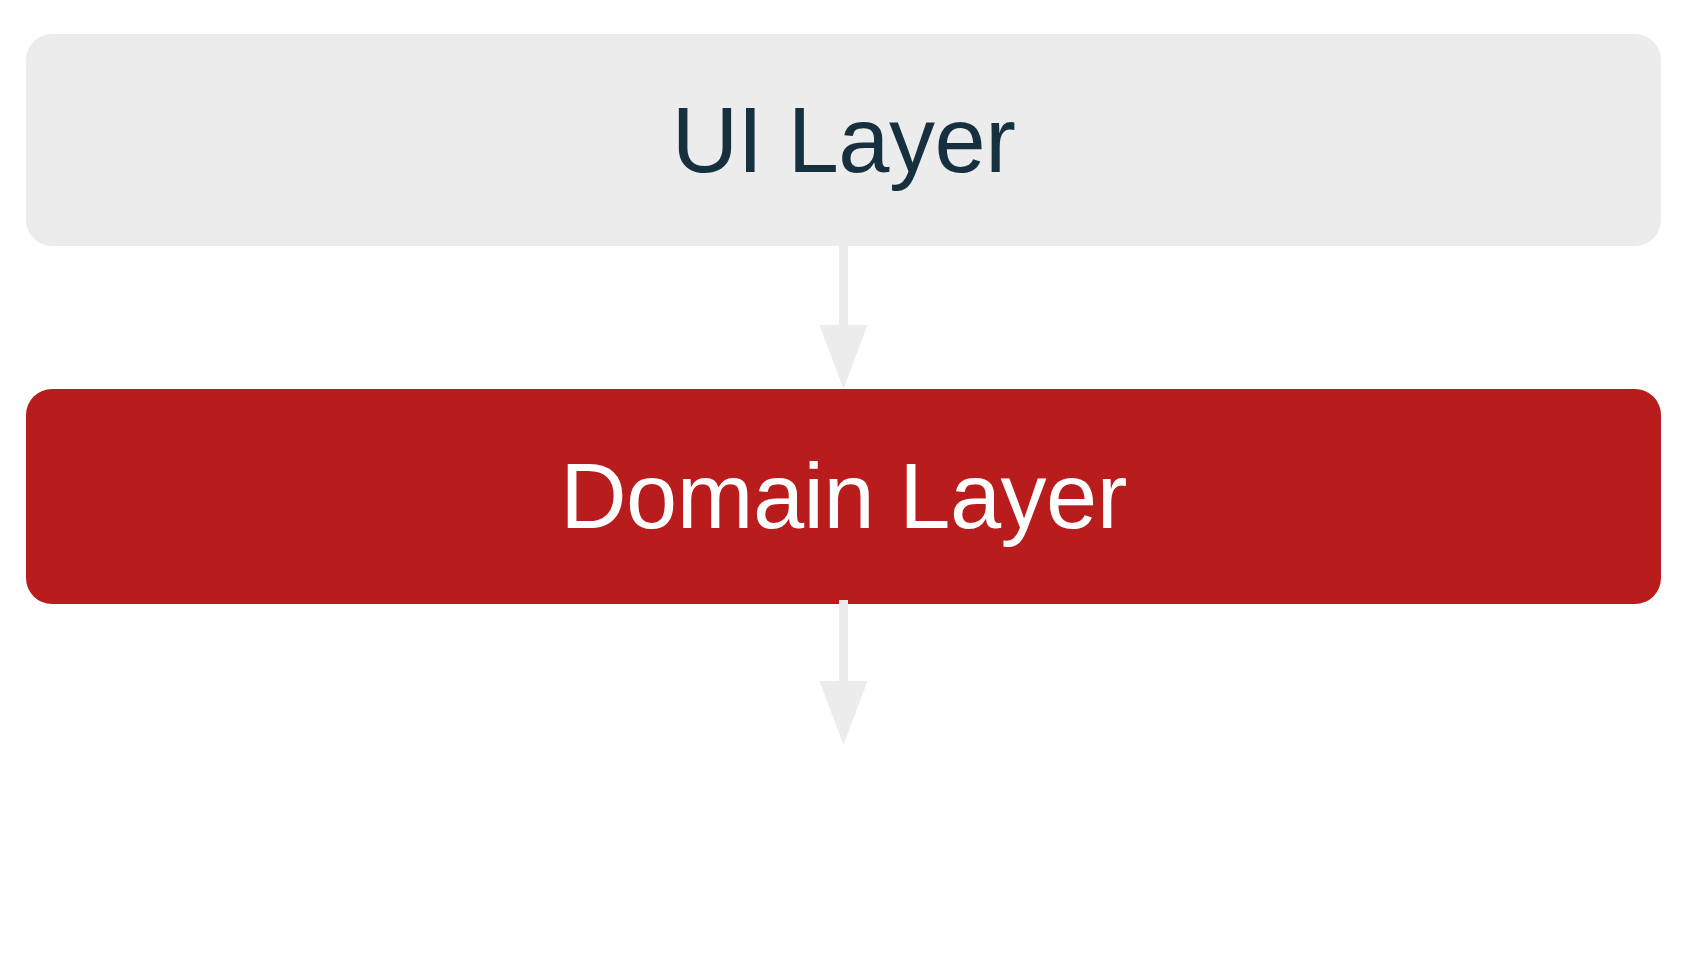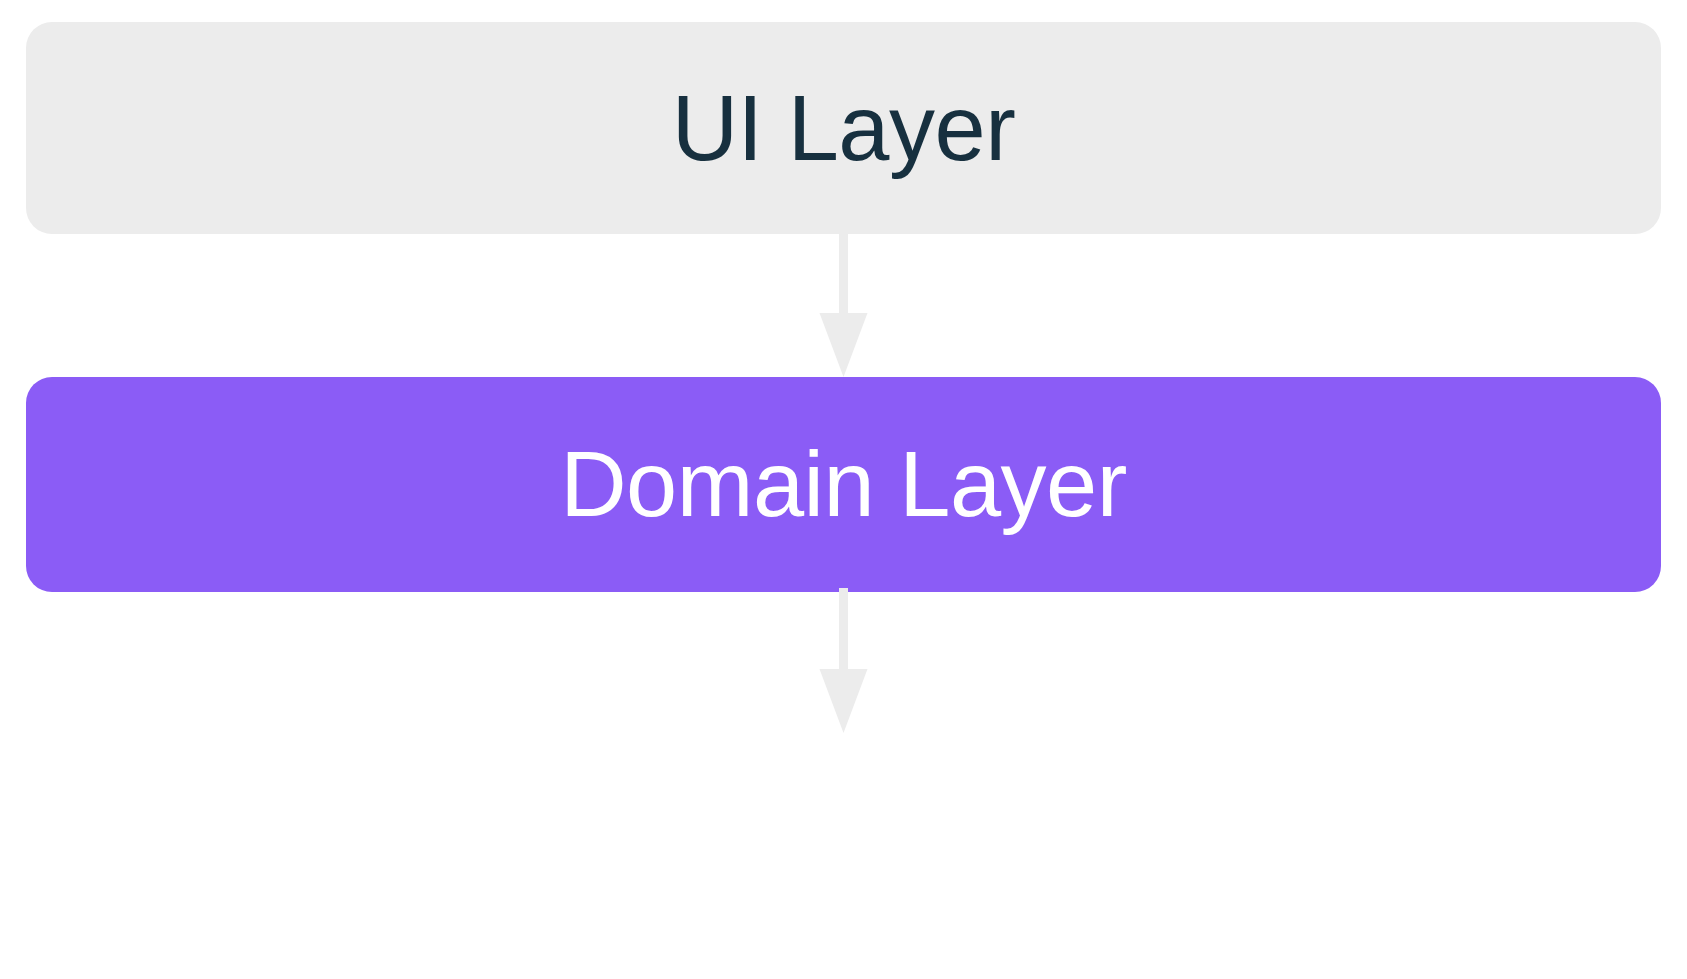--- a/index.html
+++ b/index.html
@@ -12,20 +12,21 @@
     font-family: "Liberation Sans", sans-serif;
     -webkit-font-smoothing: antialiased;
   }
 
   #diagram-canvas {
     position: relative;
     width: 1687px;
     height: 908px;
     background: #ffffff;
     overflow: hidden;
+    margin-top: 12px;
   }
 
   
   .layer-box {
     position: absolute;
     left: 26px;
     width: 1635px;
     box-sizing: border-box;
     border-radius: 26px;
     display: flex;
@@ -99,21 +100,21 @@
     <span class="layer-label">UI Layer</span>
   </div>
 
   <div class="connector" id="connector-ui-to-domain">
     <svg viewBox="0 0 1687 152" preserveAspectRatio="none">
       <rect x="839" y="0" width="9" height="87" fill="#ececec"></rect>
       <polygon points="819.5,83 867.5,83 843.5,147" fill="#ececec"></polygon>
     </svg>
   </div>
 
-  <div class="layer-box" id="box-domain-layer" style="background: #8b5cf6; color: rgb(255, 255, 255);">
+  <div class="layer-box" id="box-domain-layer" style="background: #b91c1c; color: rgb(255, 255, 255);">
     <span class="layer-label">Domain Layer</span>
   </div>
 
   <div class="connector" id="connector-domain-to-data">
     <svg viewBox="0 0 1687 150" preserveAspectRatio="none">
       <rect x="839" y="0" width="9" height="85" fill="#ececec"></rect>
       <polygon points="819.5,81 867.5,81 843.5,145" fill="#ececec"></polygon>
     </svg>
   </div>
 

